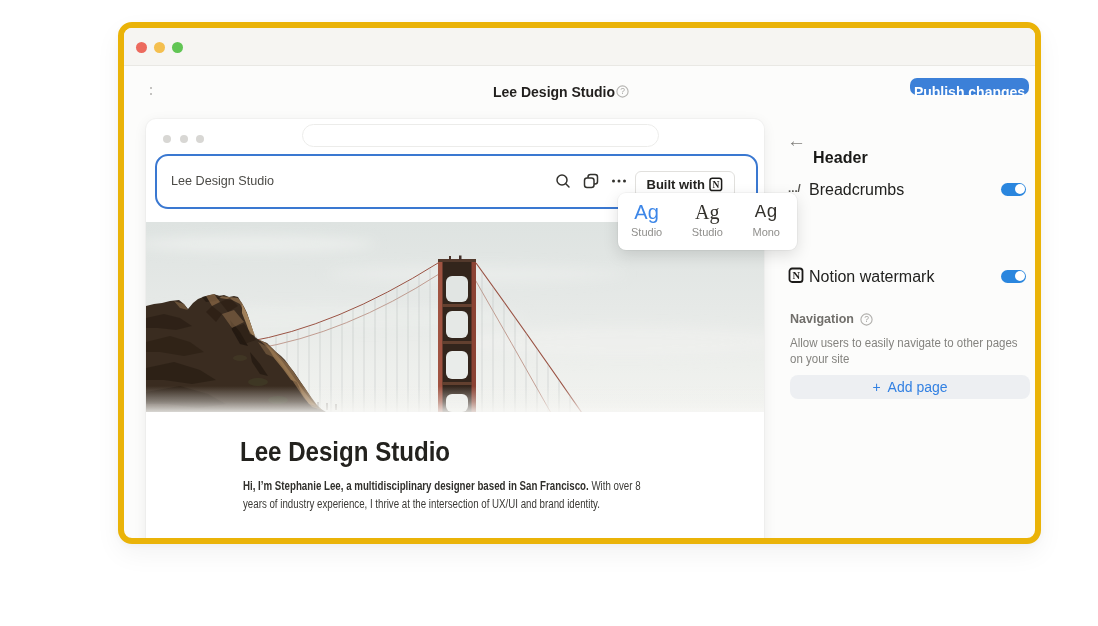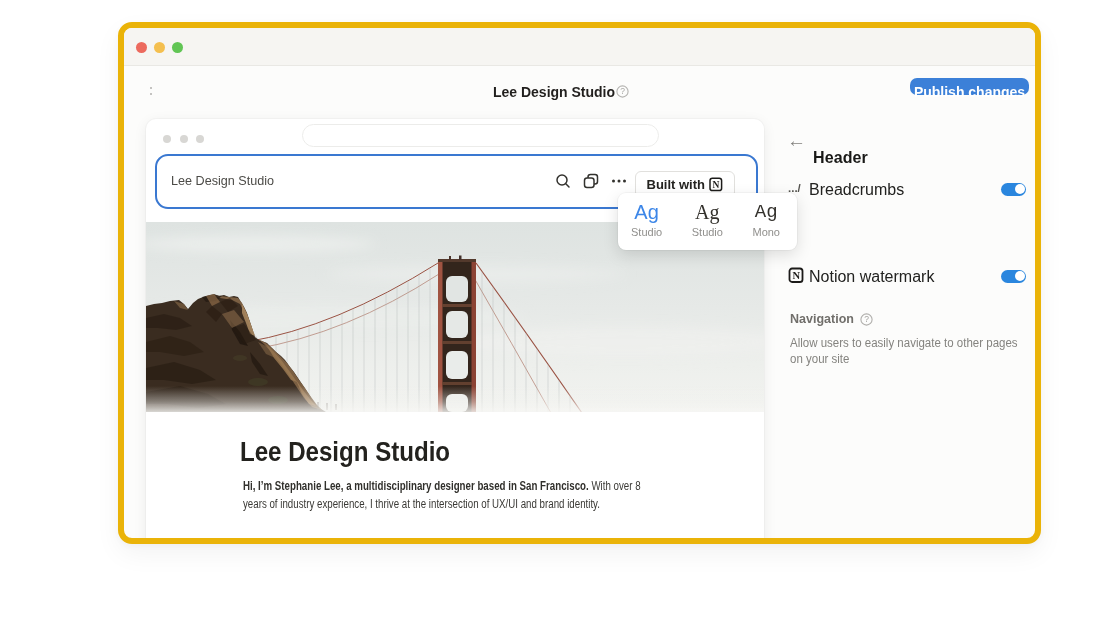--- a/index.html
+++ b/index.html
@@ -227,20 +227,21 @@
     <div class="toggle"></div>
   </div>
 
   <div class="navlbl">Navigation
     <svg width="13" height="13" viewBox="0 0 13 13" style="vertical-align:-2.5px; margin-left:3px;">
         <circle cx="6.5" cy="6.5" r="5.6" fill="none" stroke="#b0afac" stroke-width="1.1"></circle>
         <text x="6.5" y="9.3" font-size="8.5" fill="#a3a29f" text-anchor="middle" font-family="Liberation Sans" font-weight="normal">?</text>
       </svg>
   </div>
   <div class="navhelp">Allow users to easily navigate to other pages<br>on your site</div>
+  <div class="addpage">+&nbsp; Add page</div>
 
   <div class="dropdown">
     <div class="fcol">
         <div class="ag blue">Ag</div>
         <div class="cap">Studio</div>
       </div>
     <div class="fcol">
         <div class="ag" style="font-family:'Liberation Serif',serif;">Ag</div>
         <div class="cap">Studio</div>
       </div>

